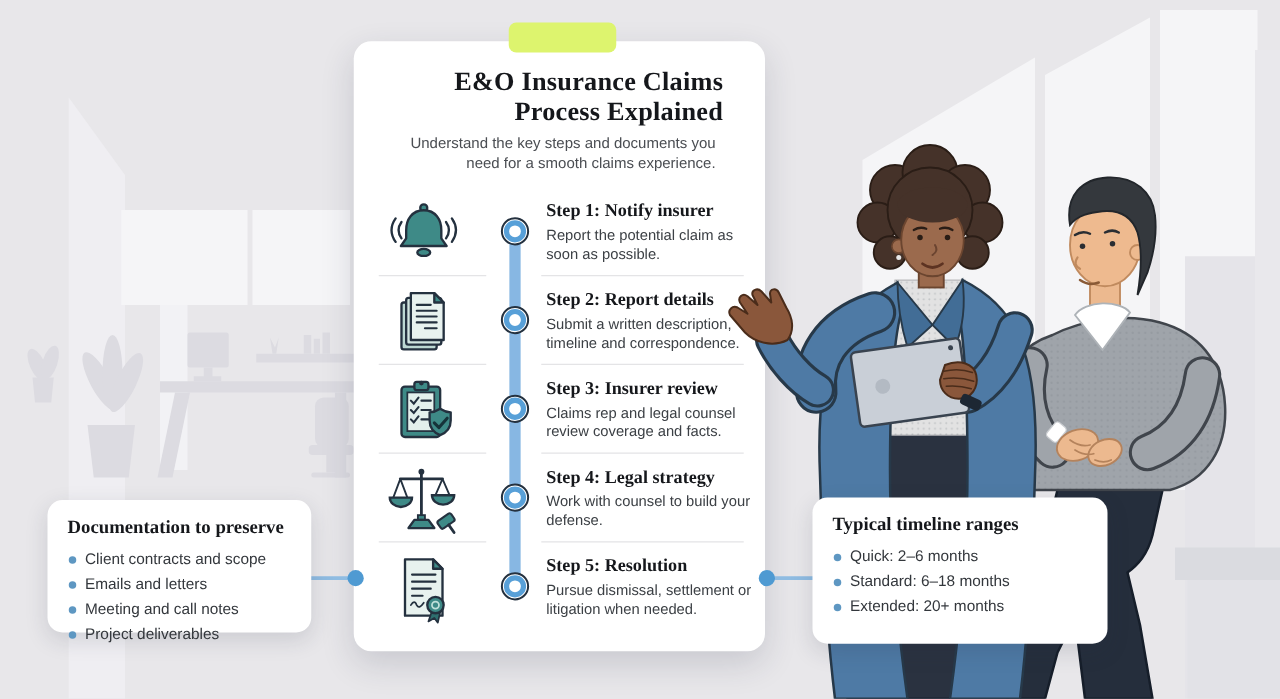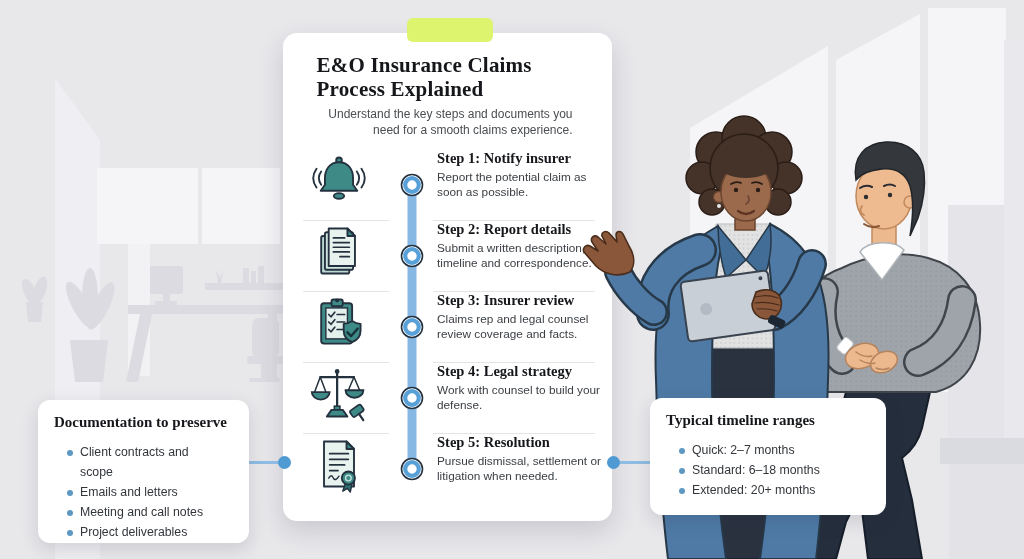--- a/index.html
+++ b/index.html
@@ -16,57 +16,57 @@
   .card{
     position:absolute;left:283px;top:33px;width:329px;height:488px;
     background:#ffffff;border-radius:14px;z-index:2;
     box-shadow:0 10px 26px rgba(40,45,70,.16);
   }
   .tape{
     position:absolute;left:124px;top:-15px;width:86px;height:24px;
     background:#ddf46e;border-radius:6px;
   }
   .card-title{
-    margin:21px auto 6px;width:262px;text-align:left;
+    margin:21px auto 6px;width:262px;text-align:right;
     font-family:"Liberation Serif","DejaVu Serif",serif;font-weight:bold;
     font-size:21px;line-height:1.13;color:#15171b;letter-spacing:.2px;
   }
   .card-sub{
     margin:0 auto;width:250px;text-align:right;
     font-size:12px;line-height:1.32;color:#4a4d52;
   }
   .steps{position:absolute;left:0;top:117px;width:100%}
-  .step-row{display:flex;align-items:flex-start;height:71px;position:relative}
+  .step-row{display:flex;align-items:center;height:71px;position:relative}
   .icon-cell{width:112px;display:flex;justify-content:center;align-items:center}
   .icon-cell svg{width:60px;height:60px}
   .spacer{width:42px}
   .text-cell{width:166px}
   .step-title{
     font-family:"Liberation Serif","DejaVu Serif",serif;font-weight:bold;
     font-size:14.5px;color:#15171b;margin-bottom:3px;
   }
   .step-desc{font-size:11.8px;line-height:1.27;color:#3c4045}
   .div-a,.div-b{position:absolute;bottom:0;height:1px;background:#e4e4e6}
   .div-a{left:20px;width:86px}
   .div-b{left:150px;width:162px}
   .timeline-svg{position:absolute;left:107px;top:140px;width:44px;height:312px}
 
   
   .callout{
     position:absolute;background:#fff;border-radius:12px;z-index:4;
     box-shadow:0 6px 18px rgba(40,45,70,.15);
     padding:14px 16px;box-sizing:border-box;
   }
-  .callout-left{left:38px;top:400px;width:211px;height:143px}
+  .callout-left{left:38px;top:400px;width:211px;height:106px}
   .callout-right{left:650px;top:398px;width:236px;height:117px}
   .callout h2{
     font-family:"Liberation Serif","DejaVu Serif",serif;font-weight:bold;
     font-size:15px;margin:0 0 7px;color:#15171b;
   }
-  .callout ul{list-style:none;margin:12px;padding:0}
+  .callout ul{list-style:none;margin:0;padding:0}
   .callout li{
     position:relative;padding-left:14px;font-size:12.3px;color:#33373c;line-height:1.62;
   }
   .callout li::before{
     content:"";position:absolute;left:1px;top:7px;width:6px;height:6px;
     border-radius:50%;background:#5e97c2;
   }
 
   
   .conn-line{position:absolute;height:3px;background:#8fbce2;z-index:3;border-radius:2px}
@@ -388,17 +388,17 @@
     <li>Client contracts and scope</li>
     <li>Emails and letters</li>
     <li>Meeting and call notes</li>
     <li>Project deliverables</li>
   </ul>
 </div>
 
 <div class="callout callout-right">
   <h2>Typical timeline ranges</h2>
   <ul>
-    <li>Quick: 2–7 months</li>
+    <li>Quick: 2–6 months</li>
     <li>Standard: 6–18 months</li>
     <li>Extended: 20+ months</li>
   </ul>
 </div>
 
 </body></html>

